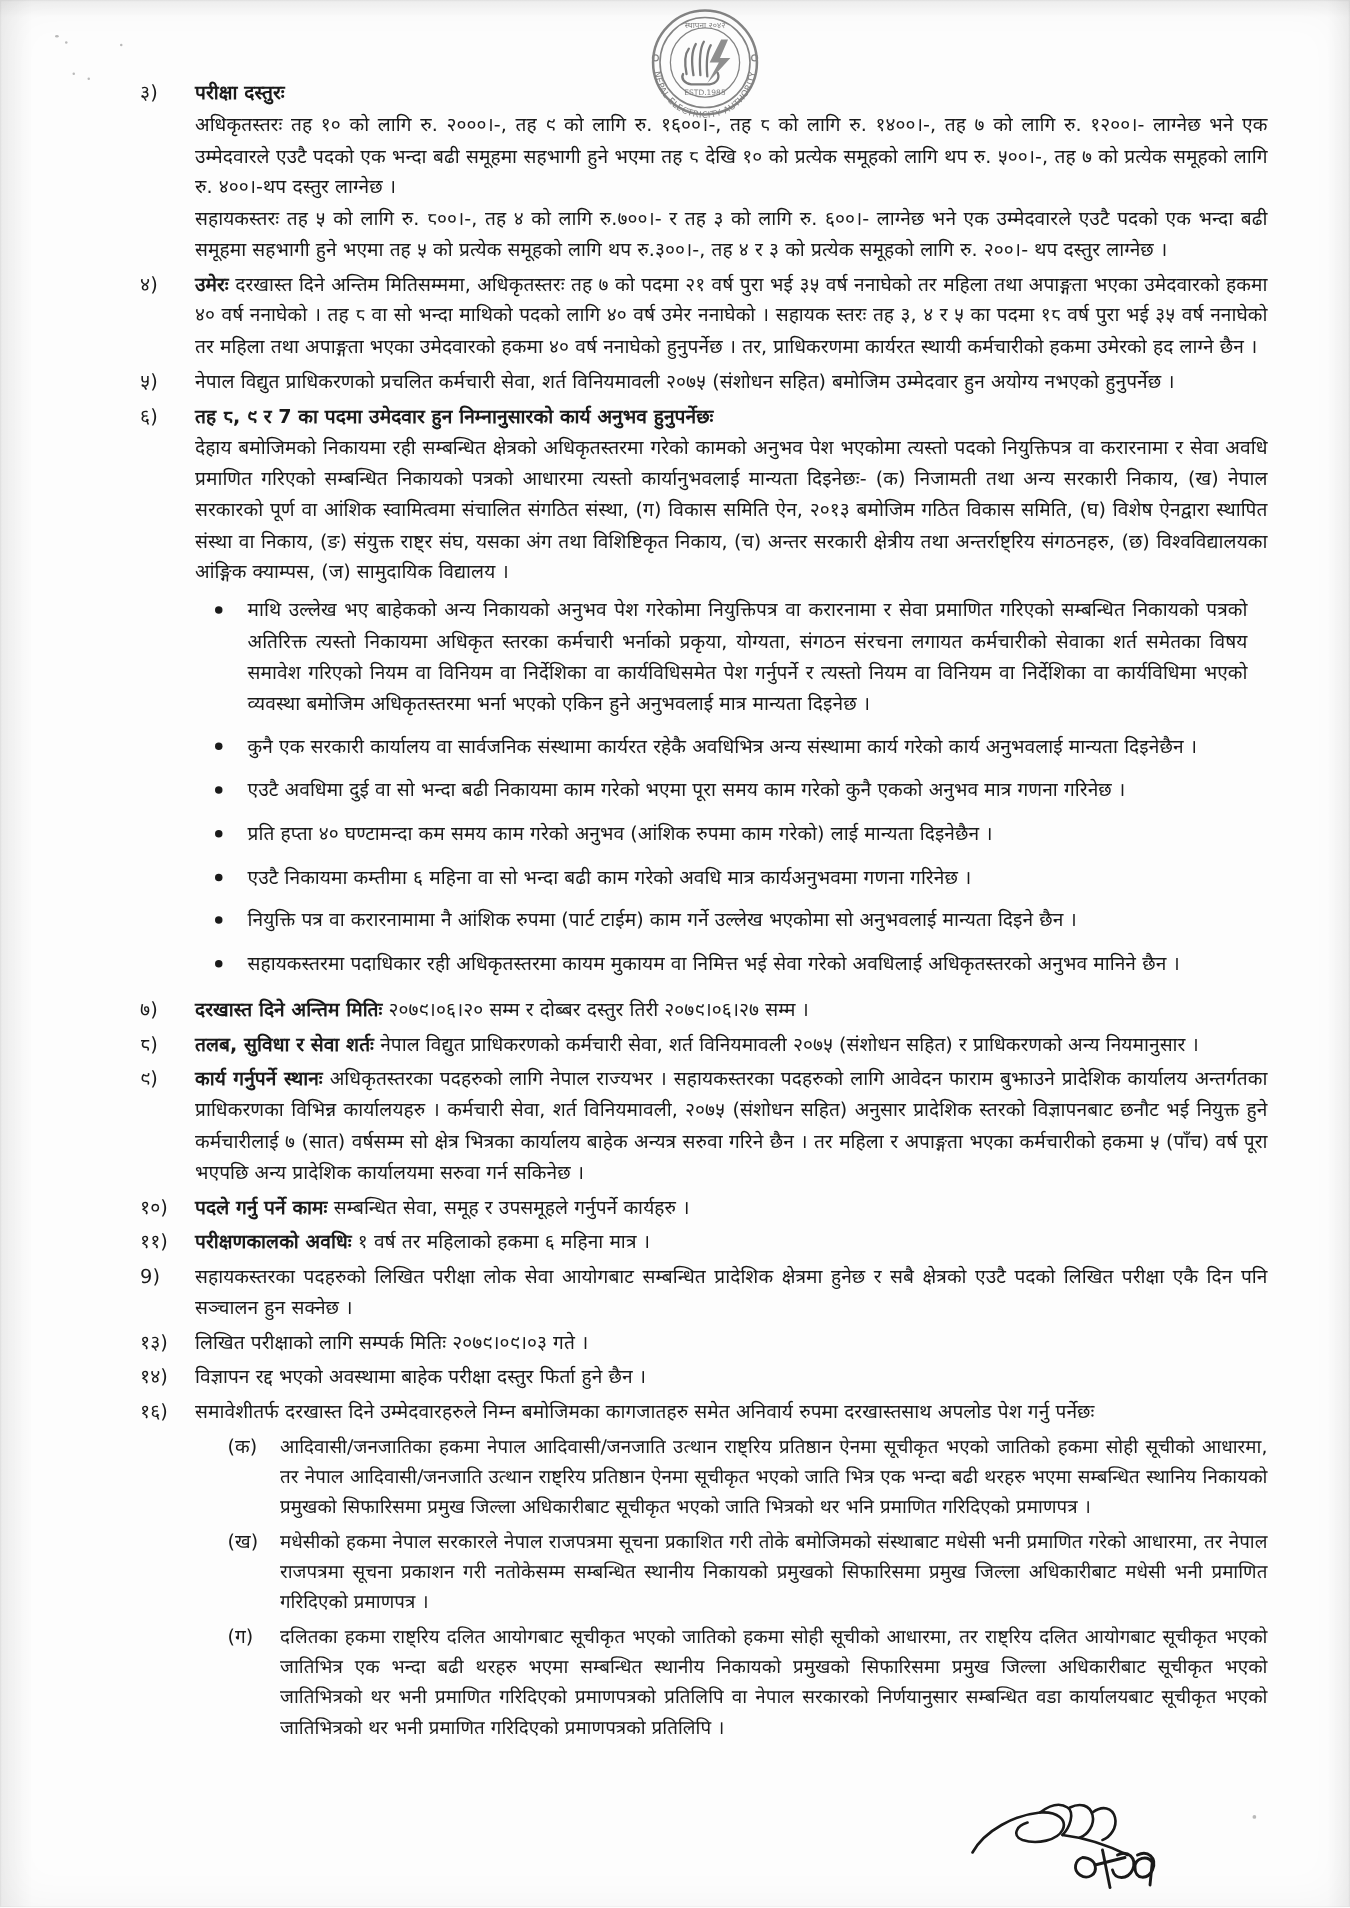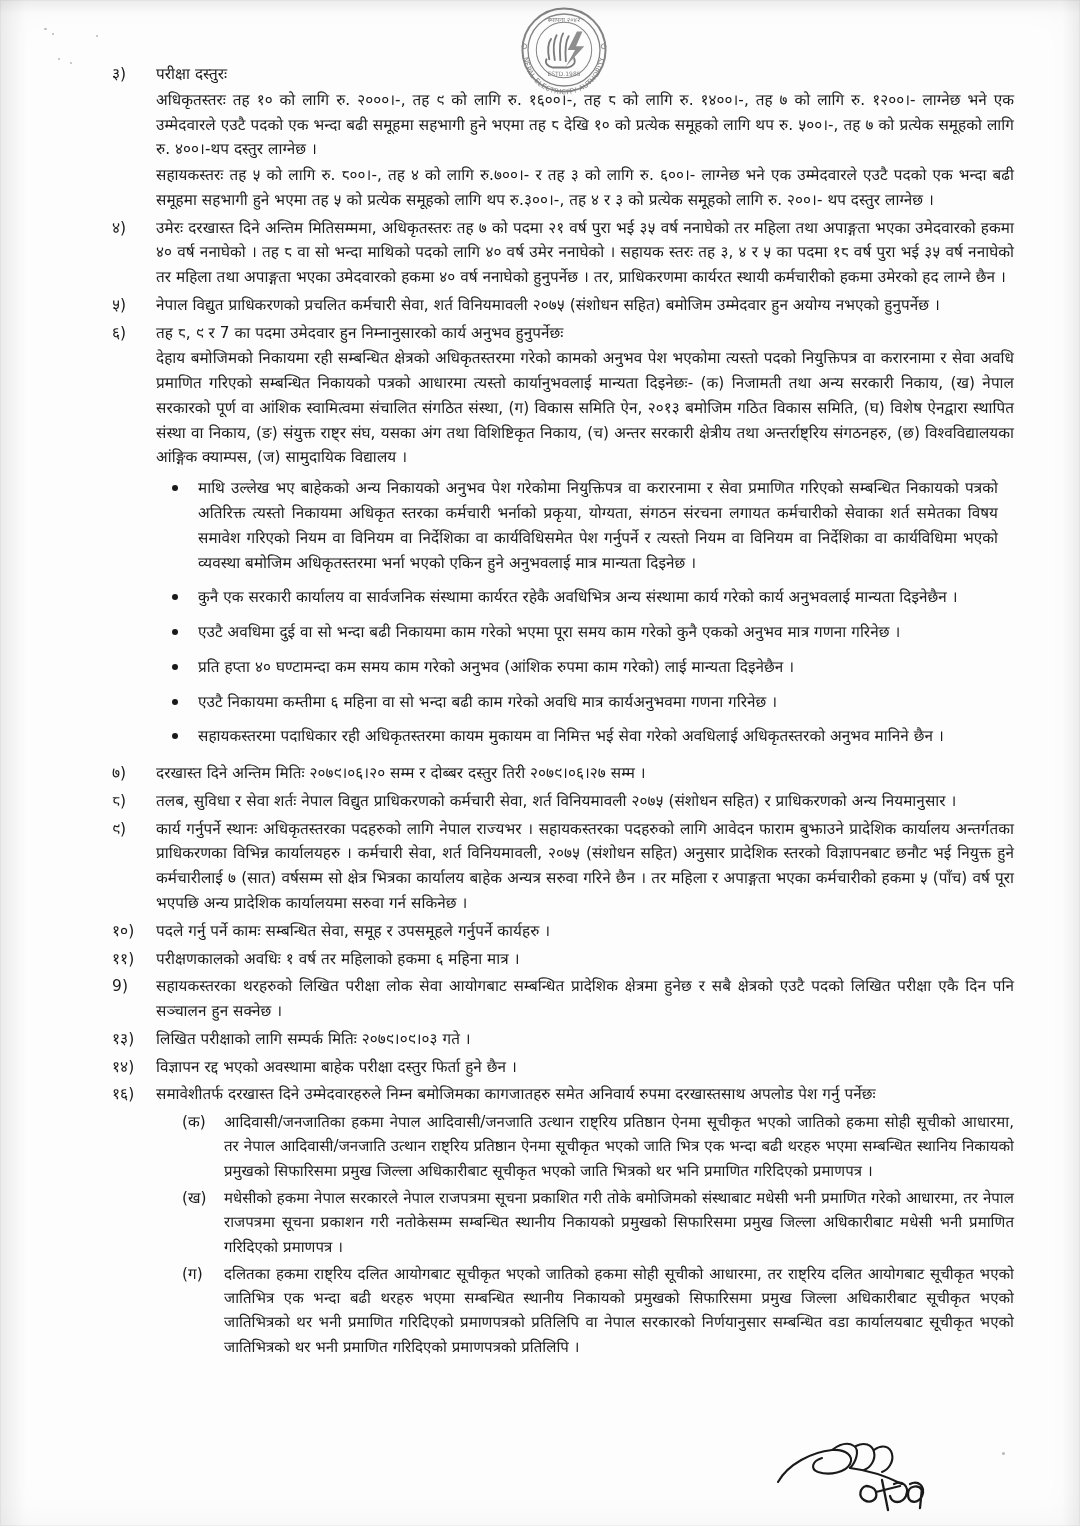--- a/index.html
+++ b/index.html
@@ -93,21 +93,21 @@
   }
   .item-body {
     flex: 1 1 auto;
     font-size: 15.3px;
     line-height: 1.62;
     text-align: justify;
     text-justify: inter-word;
   }
 
   .lbl {
-    font-weight: normal;
+    font-weight: bold;
   }
 
   .para {
     margin: 0 0 1px 0;
     text-align: justify;
   }
 
   
   .bullets {
     margin: 6px 16px 4px 0;
@@ -258,20 +258,21 @@
       <div class="item-num">६)</div>
       <div class="item-body">
         <div class="para lbl">तह ८, ९ र 7 का पदमा उमेदवार हुन निम्नानुसारको कार्य अनुभव हुनुपर्नेछः</div>
         <div class="para">देहाय बमोजिमको निकायमा रही सम्बन्धित क्षेत्रको अधिकृतस्तरमा गरेको कामको अनुभव पेश भएकोमा त्यस्तो पदको नियुक्तिपत्र वा करारनामा र सेवा अवधि प्रमाणित गरिएको सम्बन्धित निकायको पत्रको आधारमा त्यस्तो कार्यानुभवलाई मान्यता दिइनेछः- (क) निजामती तथा अन्य सरकारी निकाय, (ख) नेपाल सरकारको पूर्ण वा आंशिक स्वामित्वमा संचालित संगठित संस्था, (ग) विकास समिति ऐन, २०१३ बमोजिम गठित विकास समिति, (घ) विशेष ऐनद्वारा स्थापित संस्था वा निकाय, (ङ) संयुक्त राष्ट्र संघ, यसका अंग तथा विशिष्टिकृत निकाय, (च) अन्तर सरकारी क्षेत्रीय तथा अन्तर्राष्ट्रिय संगठनहरु, (छ) विश्वविद्यालयका आंङ्गिक क्याम्पस, (ज) सामुदायिक विद्यालय ।</div>
         <ul class="bullets">
           <li>माथि उल्लेख भए बाहेकको अन्य निकायको अनुभव पेश गरेकोमा नियुक्तिपत्र वा करारनामा र सेवा प्रमाणित गरिएको सम्बन्धित निकायको पत्रको अतिरिक्त त्यस्तो निकायमा अधिकृत स्तरका कर्मचारी भर्नाको प्रकृया, योग्यता, संगठन संरचना लगायत कर्मचारीको सेवाका शर्त समेतका विषय समावेश गरिएको नियम वा विनियम वा निर्देशिका वा कार्यविधिसमेत पेश गर्नुपर्ने र त्यस्तो नियम वा विनियम वा निर्देशिका वा कार्यविधिमा भएको व्यवस्था बमोजिम अधिकृतस्तरमा भर्ना भएको एकिन हुने अनुभवलाई मात्र मान्यता दिइनेछ ।</li>
           <li>कुनै एक सरकारी कार्यालय वा सार्वजनिक संस्थामा कार्यरत रहेकै अवधिभित्र अन्य संस्थामा कार्य गरेको कार्य अनुभवलाई मान्यता दिइनेछैन ।</li>
           <li>एउटै अवधिमा दुई वा सो भन्दा बढी निकायमा काम गरेको भएमा पूरा समय काम गरेको कुनै एकको अनुभव मात्र गणना गरिनेछ ।</li>
           <li>प्रति हप्ता ४० घण्टामन्दा कम समय काम गरेको अनुभव (आंशिक रुपमा काम गरेको) लाई मान्यता दिइनेछैन ।</li>
           <li>एउटै निकायमा कम्तीमा ६ महिना वा सो भन्दा बढी काम गरेको अवधि मात्र कार्यअनुभवमा गणना गरिनेछ ।</li>
+          <li>नियुक्ति पत्र वा करारनामामा नै आंशिक रुपमा (पार्ट टाईम) काम गर्ने उल्लेख भएकोमा सो अनुभवलाई मान्यता दिइने छैन ।</li>
           <li>सहायकस्तरमा पदाधिकार रही अधिकृतस्तरमा कायम मुकायम वा निमित्त भई सेवा गरेको अवधिलाई अधिकृतस्तरको अनुभव मानिने छैन ।</li>
         </ul>
       </div>
     </div>
 
     <div class="item">
       <div class="item-num">७)</div>
       <div class="item-body">
         <div class="para"><span class="lbl">दरखास्त दिने अन्तिम मितिः</span> <span>२०७९।०६।२० सम्म र दोब्बर दस्तुर तिरी २०७९।०६।२७ सम्म ।</span></div>
       </div>
@@ -301,21 +302,21 @@
     <div class="item">
       <div class="item-num">११)</div>
       <div class="item-body">
         <div class="para"><span class="lbl">परीक्षणकालको अवधिः</span> <span>१ वर्ष तर महिलाको हकमा ६ महिना मात्र ।</span></div>
       </div>
     </div>
 
     <div class="item">
       <div class="item-num">9)</div>
       <div class="item-body">
-        <div class="para">सहायकस्तरका थरहरुको लिखित परीक्षा लोक सेवा आयोगबाट सम्बन्धित प्रादेशिक क्षेत्रमा हुनेछ र सबै क्षेत्रको एउटै पदको लिखित परीक्षा एकै दिन पनि सञ्चालन हुन सक्नेछ ।</div>
+        <div class="para">सहायकस्तरका पदहरुको लिखित परीक्षा लोक सेवा आयोगबाट सम्बन्धित प्रादेशिक क्षेत्रमा हुनेछ र सबै क्षेत्रको एउटै पदको लिखित परीक्षा एकै दिन पनि सञ्चालन हुन सक्नेछ ।</div>
       </div>
     </div>
 
     <div class="item">
       <div class="item-num">१३)</div>
       <div class="item-body">
         <div class="para">लिखित परीक्षाको लागि सम्पर्क मितिः २०७९।०९।०३ गते ।</div>
       </div>
     </div>
 

